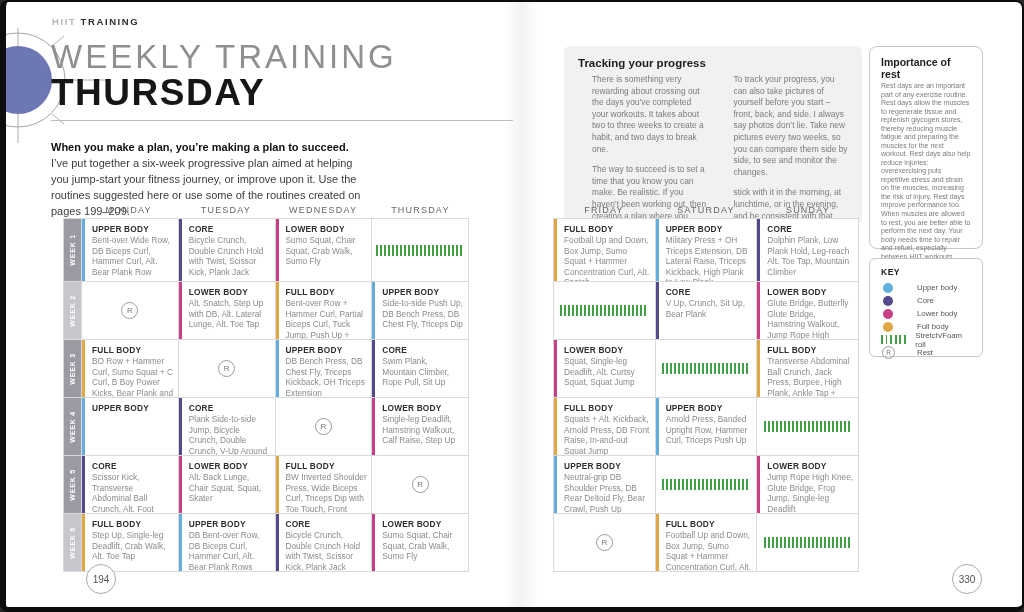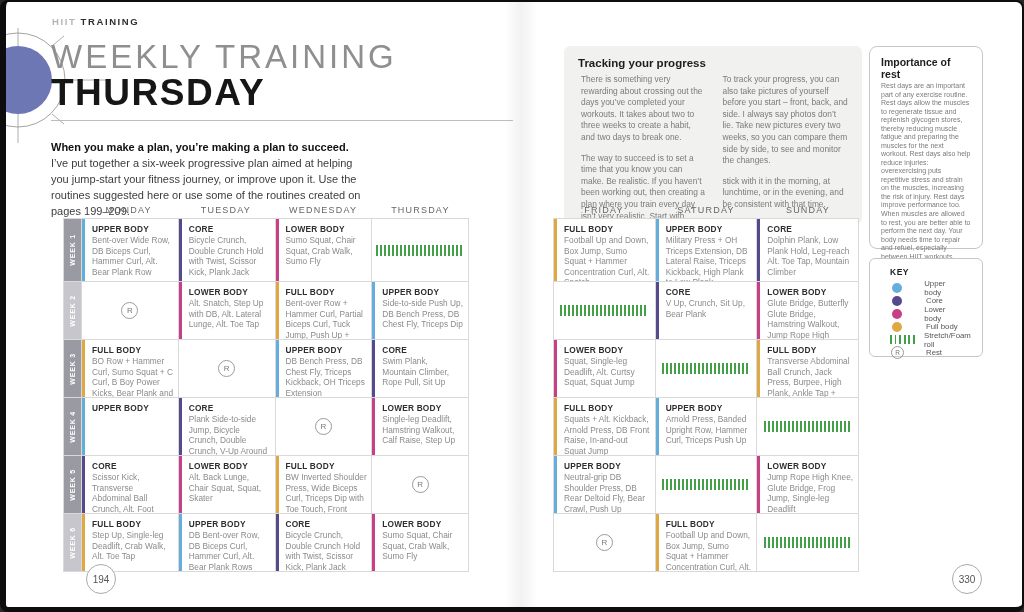--- a/index.html
+++ b/index.html
@@ -19,31 +19,31 @@
   .rule{position:absolute;left:45px;top:118px;width:462px;height:1px;background:#bdbdbd;}
   .intro{position:absolute;left:45px;top:127px;width:314px;font-size:11px;line-height:1.45;color:#3c3c3c;}
   .intro b{color:#111;}
 
   
   .tracking{position:absolute;left:558px;top:44px;width:298px;height:178px;background:#f1f1f0;border-radius:6px;
             box-sizing:border-box;padding:11px 14px;}
   .tracking h3{margin:0 0 5px 0;font-size:11.5px;color:#1d1d1d;}
   .tracking .cols{display:flex;gap:13px;}
   .tracking .col{width:50%;}
-  .tracking p{margin:0 0 9px 3px;font-size:8.4px;line-height:1.38;color:#7b7b7b;}
+  .tracking p{margin:0 0 9px 14px;font-size:8.4px;line-height:1.38;color:#7b7b7b;}
 
   
   .restbox{position:absolute;left:863px;top:44px;width:114px;height:203px;background:#fff;border:1px solid #c6c6c6;
            border-radius:8px;box-sizing:border-box;padding:9px 11px;}
   .restbox h3{margin:0 0 2px 0;font-size:10.5px;color:#1d1d1d;}
   .restbox p{margin:0;font-size:7px;line-height:1.22;color:#7b7b7b;}
 
   
   .keybox{position:absolute;left:863px;top:256px;width:114px;height:99px;background:#fff;border:1px solid #c6c6c6;
-          border-radius:6px;box-sizing:border-box;padding:8px 20px;}
+          border-radius:6px;box-sizing:border-box;padding:8px 11px;}
   .keybox h3{margin:0 0 4px 0;font-size:8.5px;color:#1d1d1d;letter-spacing:.5px;}
   .key-row{display:flex;align-items:center;gap:8px;height:13px;}
   .key-icon-wrap{width:28px;display:flex;justify-content:flex-start;align-items:center;}
   .key-dot{width:10px;height:10px;border-radius:50%;margin-left:2px;}
   .key-bars{width:26px;height:9px;background:repeating-linear-gradient(90deg,#44a048 0,#44a048 1.8px,transparent 1.8px,transparent 4.6px);}
   .key-rest{width:11px;height:11px;border:1px solid #9a9a9a;border-radius:50%;display:flex;align-items:center;justify-content:center;
             font-size:6.5px;color:#777;margin-left:1px;}
   .key-label{font-size:7.8px;color:#555;}
 
   

